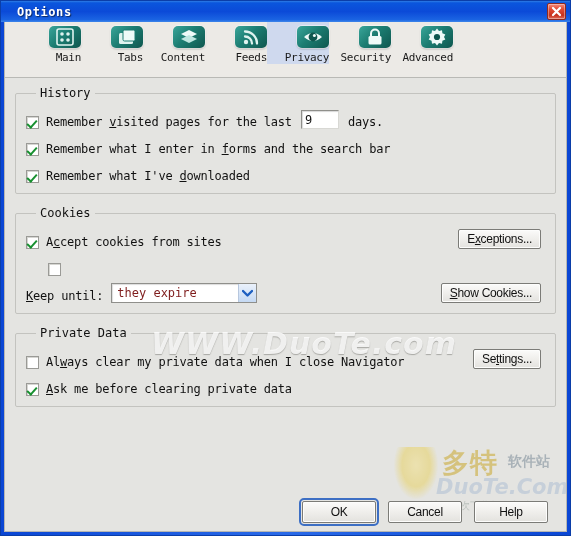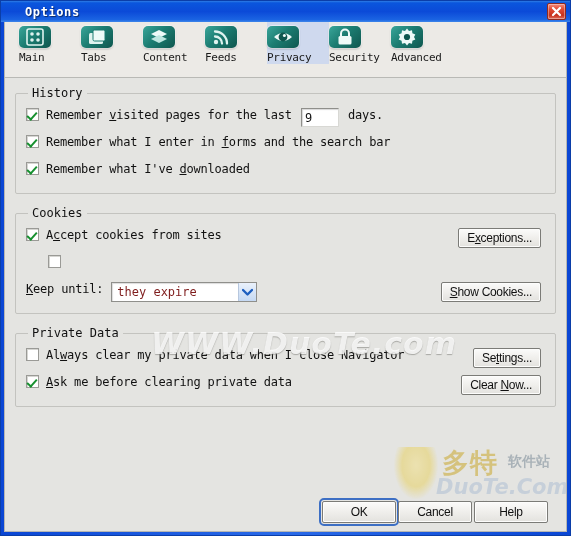--- a/index.html
+++ b/index.html
@@ -25,21 +25,21 @@
     height: 21px; flex: 0 0 21px;
     position: relative;
     background: linear-gradient(to bottom,#2f7de6 0%,#0a56dd 9%,#0b4ad8 50%,#1a63e2 88%,#3e86ea 100%);
     display: flex; align-items: center;
   }
   #titlebar .title {
     color: #ffffff;
     font-size: 12px;
     font-weight: bold;
     letter-spacing: 0.6px;
-    padding-left: 24px;
+    padding-left: 16px;
     text-shadow: 1px 1px 1px rgba(0,0,0,.55);
     white-space: nowrap;
   }
   #close-btn {
     position: absolute; right: 4px; top: 2px;
     width: 19px; height: 17px;
     border: 1px solid #8f2a20;
     border-radius: 2px;
     background: linear-gradient(to bottom,#f48b7d 0%,#e24b33 35%,#c6301c 75%,#e0705c 100%);
     box-shadow: inset 0 0 0 1px rgba(255,255,255,.35);
@@ -66,21 +66,21 @@
     border-bottom: 1px solid #b9b9b5;
     display: flex;
     align-items: flex-start;
     padding-left: 14px;
     position: relative;
     z-index: 3;
   }
   .tab {
     width: 62px; height: 42px;
     display: flex; flex-direction: column;
-    align-items: flex-start; justify-content: flex-start;
+    align-items: flex-end; justify-content: flex-start;
     padding-top: 4px;
     cursor: pointer;
   }
   .tab.selected { background: #cfd9ee; }
   .tab .ticon {
     width: 32px; height: 32px;
     border-radius: 5px;
     display: flex; align-items: center; justify-content: center;
     background: linear-gradient(135deg,#3aa69a 0%,#1c7d72 45%,#0f574f 100%);
     box-shadow: 0 0 0 1px rgba(255,255,255,.5), 0 1px 2px rgba(0,0,0,.35);
@@ -101,24 +101,24 @@
     border-radius: 2px;
     margin: 0 0 12px 0;
     padding: 8px 10px 10px 10px;
     position: relative;
     background: transparent;
   }
   fieldset.group > legend {
     font-size: 12px;
     color: #111;
     padding: 0 4px;
-    margin-left: 2px;
-  }
-
-  .row { display: flex; align-items: flex-start; min-height: 21px; margin-bottom: 6px; position: relative; }
+    margin-left: 10px;
+  }
+
+  .row { display: flex; align-items: flex-end; min-height: 21px; margin-bottom: 6px; position: relative; }
   .row:last-child { margin-bottom: 0; }
 
   
   .cb {
     width: 13px; height: 13px; flex: 0 0 13px;
     background: #ffffff;
     border: 1px solid #9a9a96;
     box-shadow: inset 1px 1px 0 #d6d6d2;
     margin-right: 7px;
     position: relative;
@@ -180,21 +180,21 @@
     width: 18px; height: 18px; flex: 0 0 18px;
     background: linear-gradient(to bottom,#eaf1fb,#c5d9f3);
     border-left: 1px solid #b7c7de;
     display: flex; align-items: center; justify-content: center;
   }
 
   
   #btnbar {
     position: absolute; left: 0; right: 0; bottom: 8px;
     display: flex; justify-content: flex-end;
-    padding-right: 18px; gap: 2px;
+    padding-right: 18px; gap: 12px;
     z-index: 4;
   }
   #btnbar .btn { min-width: 74px; text-align: center; padding: 3px 10px; }
   #btnbar .btn.default {
     outline: 2px solid #3d6fc4;
     outline-offset: 1px;
   }
 
   
   .wm-text {
@@ -394,21 +394,20 @@
 
         <div class="row">
           <span class="cb"></span>
           <span class="lbl"><span>Al</span><u>w</u><span>ays clear my private data when I close Navigator</span></span>
           <button class="btn right"><span>Se</span><u>t</u><span>tings...</span></button>
         </div>
 
         <div class="row">
           <span class="cb checked"></span>
           <span class="lbl"><u>A</u><span>sk me before clearing private data</span></span>
-          <button class="btn right"><span>Clear </span><u>N</u><span>ow...</span></button>
         </div>
       </fieldset>
 
       <div id="wm-main" class="wm-text">WWW.DuoTe.com</div>
 
       <div id="wm-logo">
         <div class="blob"></div>
         <div class="cn">多特</div>
         <div class="cn2">软件站</div>
         <div class="duote">DuoTe.Com</div>

